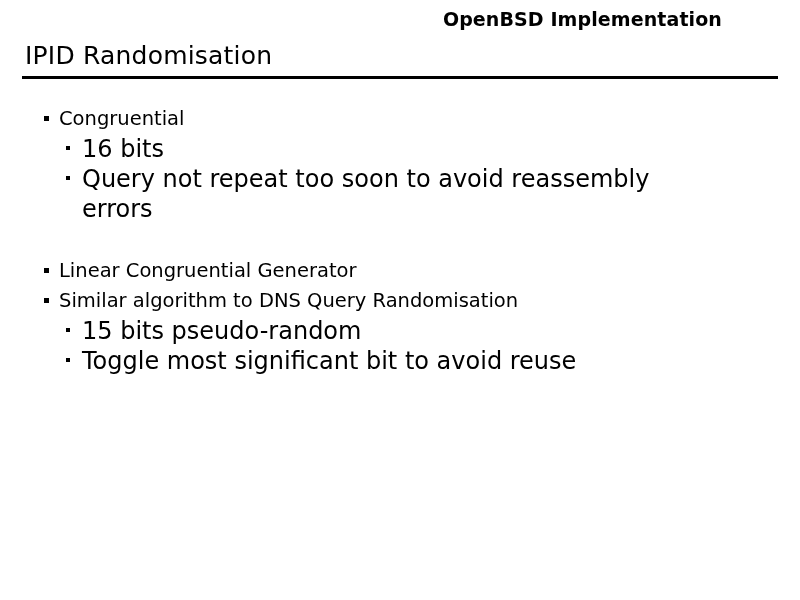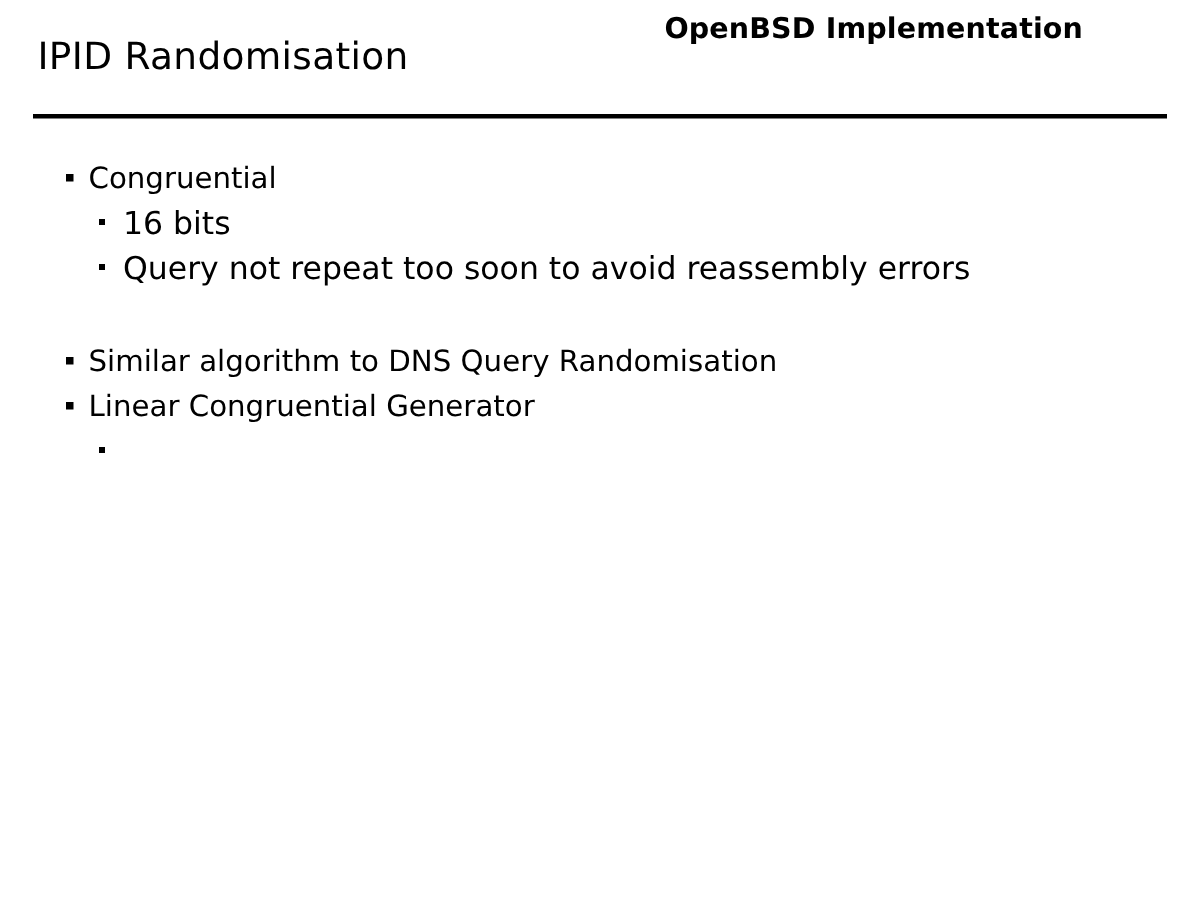--- a/index.html
+++ b/index.html
@@ -25,21 +25,21 @@
     position: absolute;
     top: 8px;
     right: 22px;
     font-size: 19px;
     font-weight: bold;
     letter-spacing: 0.1px;
     white-space: nowrap;
   }
   .slide-title {
     position: absolute;
-    top: 23px;
+    top: 41px;
     left: 25px;
     font-size: 25px;
     font-weight: normal;
     letter-spacing: 0.2px;
     white-space: nowrap;
   }
   .title-rule {
     position: absolute;
     top: 76px;
     left: 22px;
@@ -74,21 +74,21 @@
     position: absolute;
     left: 4px;
     top: 12px;
     width: 5px;
     height: 5px;
     background: #000000;
   }
   li.l2 {
     position: relative;
     padding-left: 20px;
-    font-size: 21px;
+    font-size: 24px;
     line-height: 30px;
     margin-left: 22px;
   }
   li.l2 > .bullet {
     position: absolute;
     left: 4px;
     top: 12px;
     width: 4px;
     height: 4px;
     background: #000000;
@@ -126,38 +126,40 @@
         <li class="l2">
           <span class="bullet"></span>
           <span class="txt">Query not repeat too soon to avoid reassembly errors</span>
         </li>
       </ul>
 
       <div class="spacer"></div>
 
       <li class="l1">
         <span class="bullet"></span>
-        <span class="txt">Similar algorithm to DNS Query Randomisation</span>
+        <span class="txt">Linear Congruential Generator</span>
       </li>
 
       <li class="l1">
         <span class="bullet"></span>
-        <span class="txt">Linear Congruential Generator</span>
+        <span class="txt">Similar algorithm to DNS Query Randomisation</span>
       </li>
       <ul class="level2">
         <li class="l2">
           <span class="bullet"></span>
         </li>
         <li class="l2">
           <span class="bullet"></span>
+          <span class="txt">15 bits pseudo-random</span>
         </li>
       </ul>
 
       <ul class="level2">
         <li class="l2">
           <span class="bullet"></span>
+          <span class="txt">Toggle most significant bit to avoid reuse</span>
         </li>
       </ul>
 
     </ul>
   </div>
 
 </div>
 
 </body></html>

